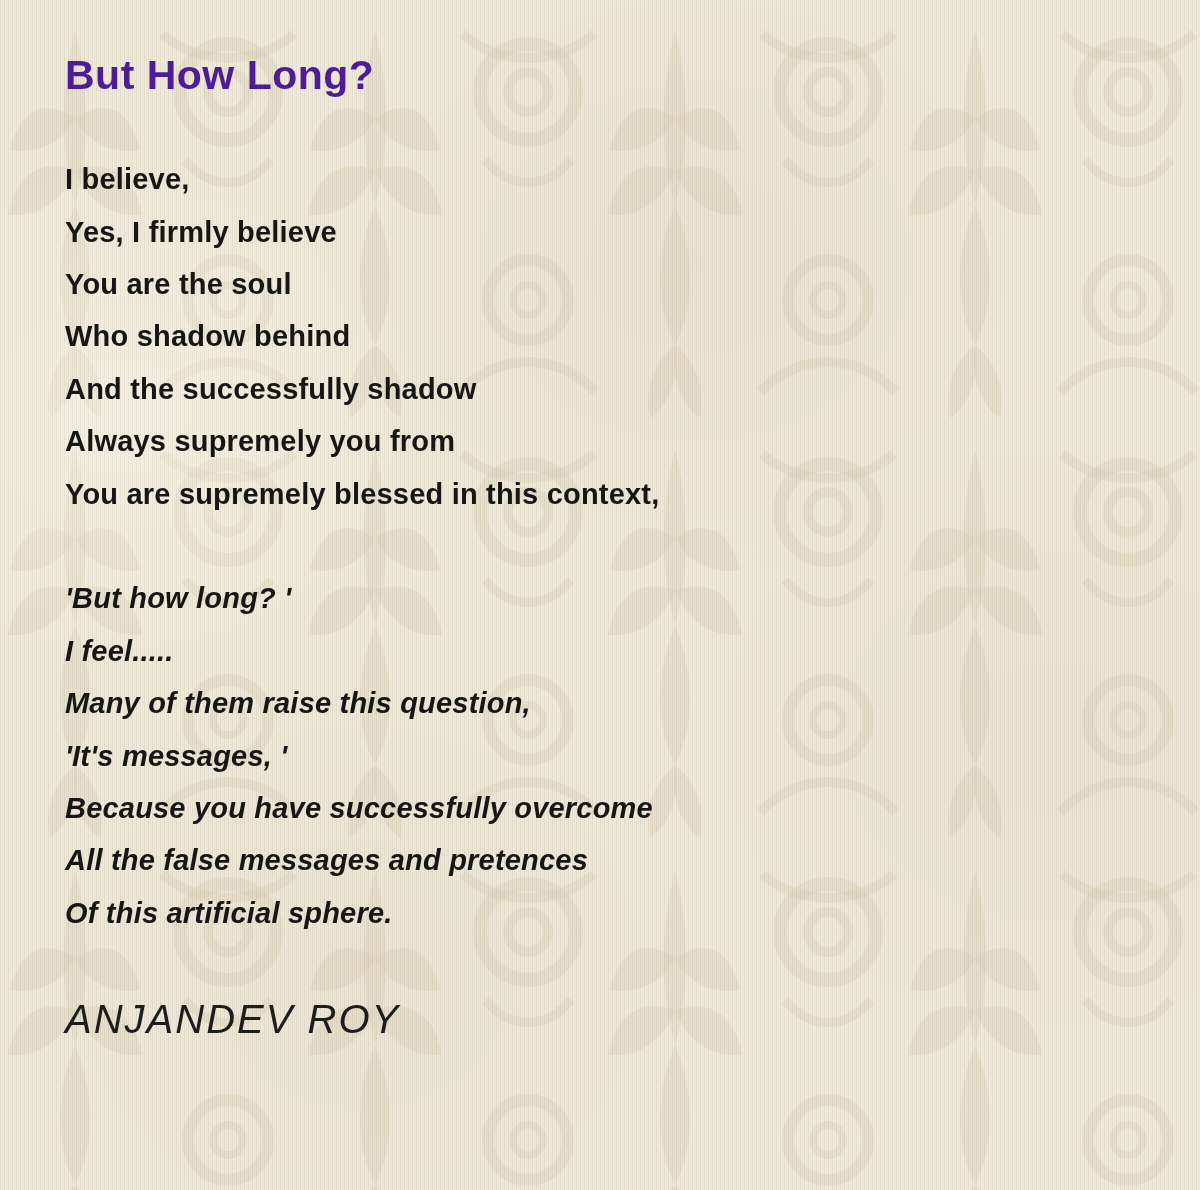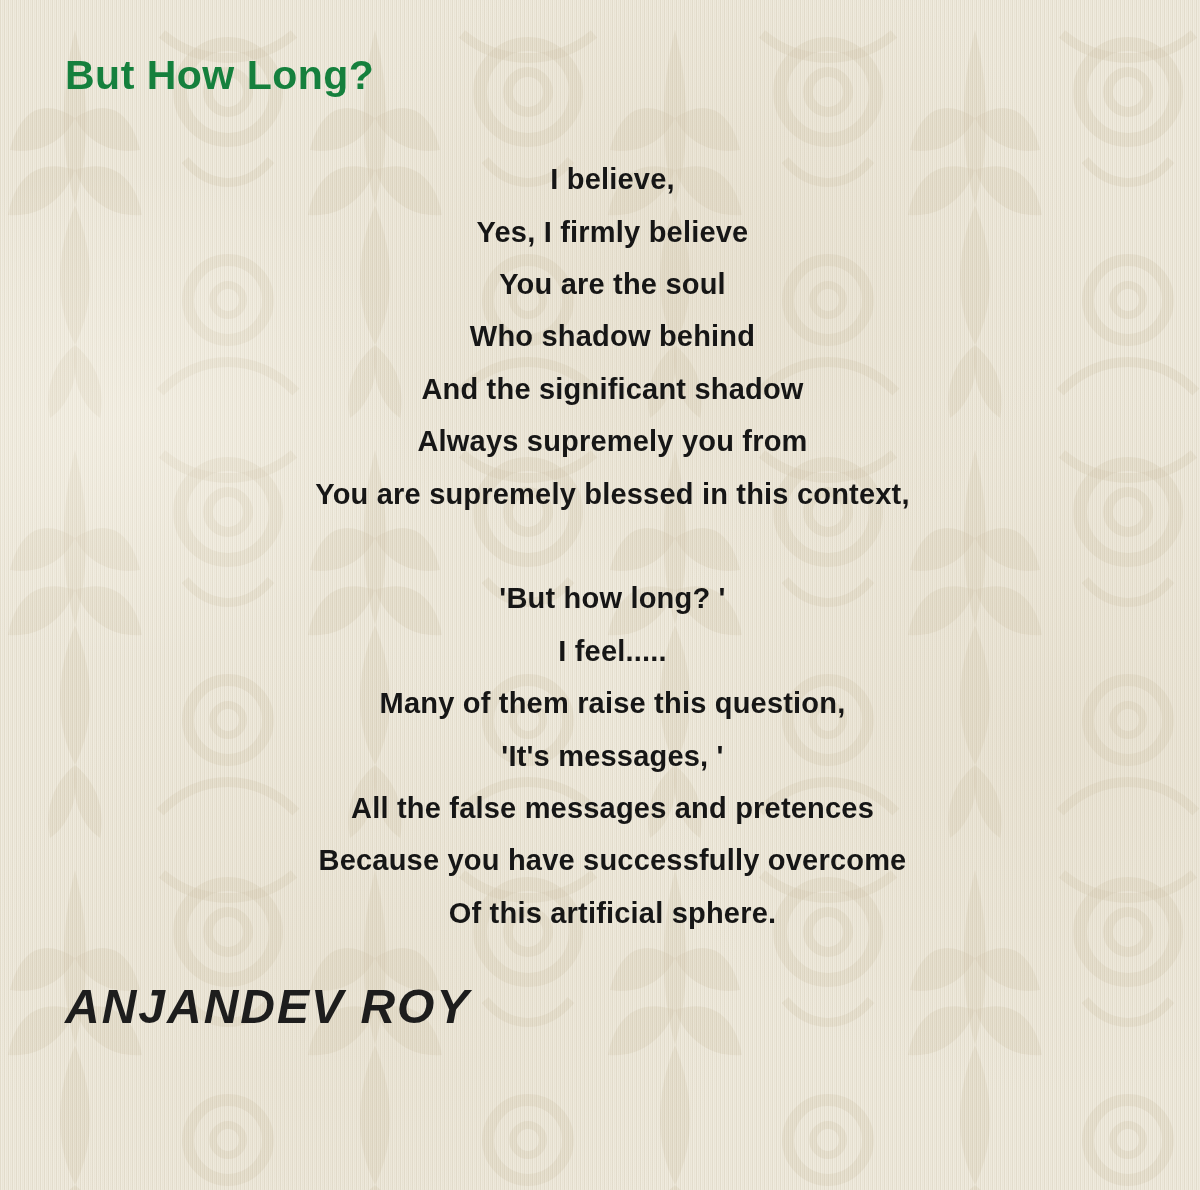--- a/index.html
+++ b/index.html
@@ -40,44 +40,44 @@
     right: 40px;
     z-index: 2;
     color: #141414;
   }
   .title {
     margin: 52px 0 0 0;
     font-size: 41px;
     line-height: 1.15;
     font-weight: 700;
     letter-spacing: 0.5px;
-    color: #15803d;
+    color: #4c1d95;
   }
   .poem {
     margin-top: 54px;
   }
   .poem-line {
     margin: 0;
     font-size: 29px;
     font-weight: 700;
     line-height: 52.4px;
     letter-spacing: 0.2px;
     color: #161616;
     white-space: pre;
-    text-align: center;
   }
   .stanza + .stanza {
     margin-top: 52.4px;
+    font-style: italic;
   }
   .author {
-    margin-top: 46px;
-    font-size: 48px;
+    margin-top: 58px;
+    font-size: 40px;
     line-height: 44px;
     font-style: italic;
-    font-weight: 700;
+    font-weight: 400;
     letter-spacing: 2px;
     color: #1d1d1d;
   }
 </style>
 </head>
 <body>
 
 <svg class="bg-svg" width="1200" height="1190" viewBox="0 0 1200 1190" xmlns="http://www.w3.org/2000/svg" aria-hidden="true">
   <defs>
     <pattern id="dmk" width="300" height="420" patternUnits="userSpaceOnUse">
@@ -108,28 +108,28 @@
 <div class="stripes"></div>
 
 <div class="content">
   <h1 class="title">But How Long?</h1>
   <div class="poem">
       <div class="stanza">
         <p class="poem-line">I believe,</p>
         <p class="poem-line">Yes, I firmly believe</p>
         <p class="poem-line">You are the soul</p>
         <p class="poem-line">Who shadow behind</p>
-        <p class="poem-line">And the significant shadow</p>
+        <p class="poem-line">And the successfully shadow</p>
         <p class="poem-line">Always supremely you from</p>
         <p class="poem-line">You are supremely blessed in this context,</p>
       </div>
       <div class="stanza">
         <p class="poem-line">'But how long? '</p>
         <p class="poem-line">I feel.....</p>
         <p class="poem-line">Many of them raise this question,</p>
         <p class="poem-line">'It's messages, '</p>
+        <p class="poem-line">Because you have successfully overcome</p>
         <p class="poem-line">All the false messages and pretences</p>
-        <p class="poem-line">Because you have successfully overcome</p>
         <p class="poem-line">Of this artificial sphere.</p>
       </div>
     </div>
   <div class="author">ANJANDEV ROY</div>
 </div>
 
 </body></html>

